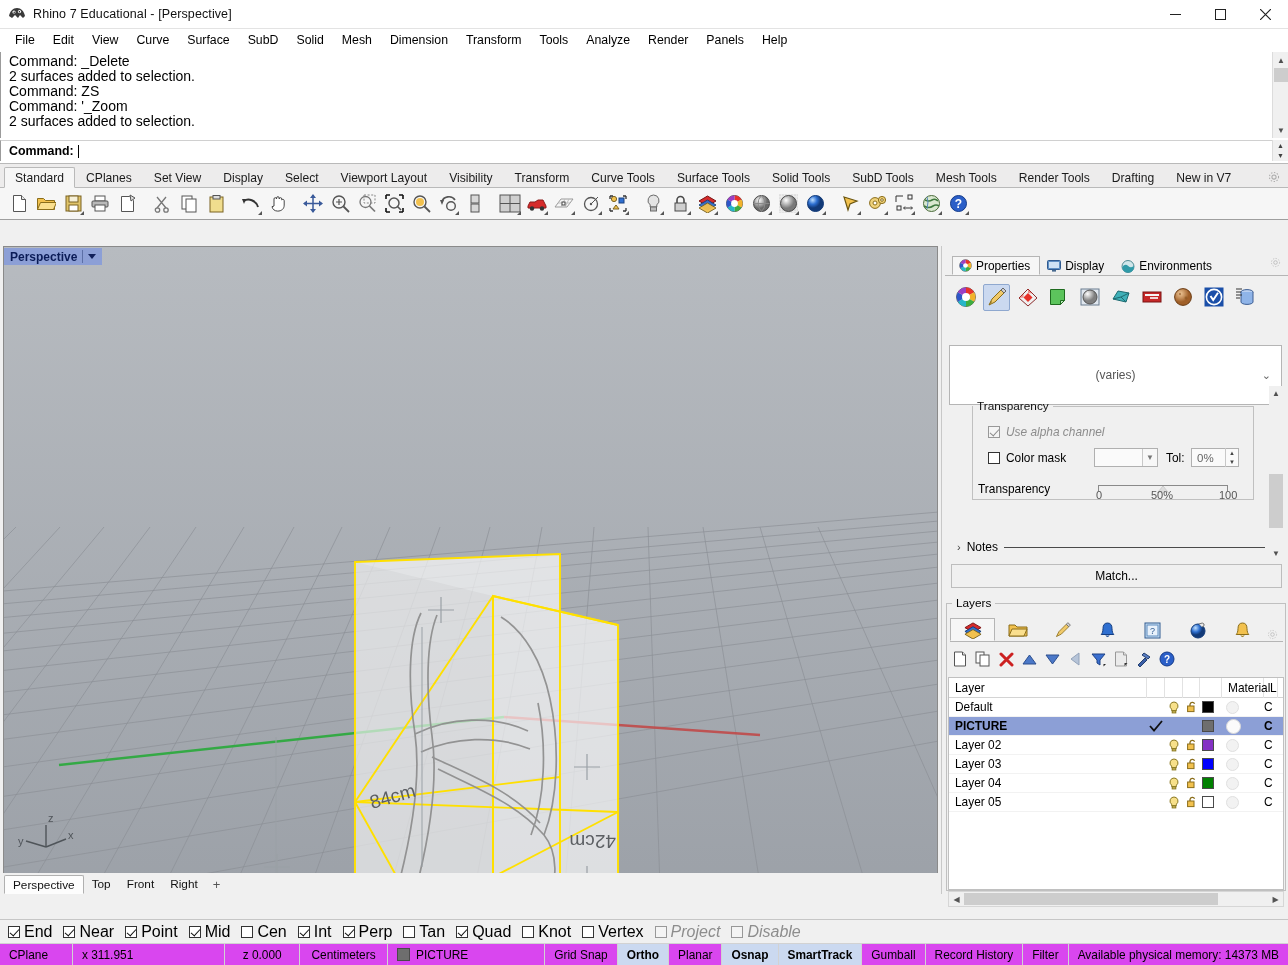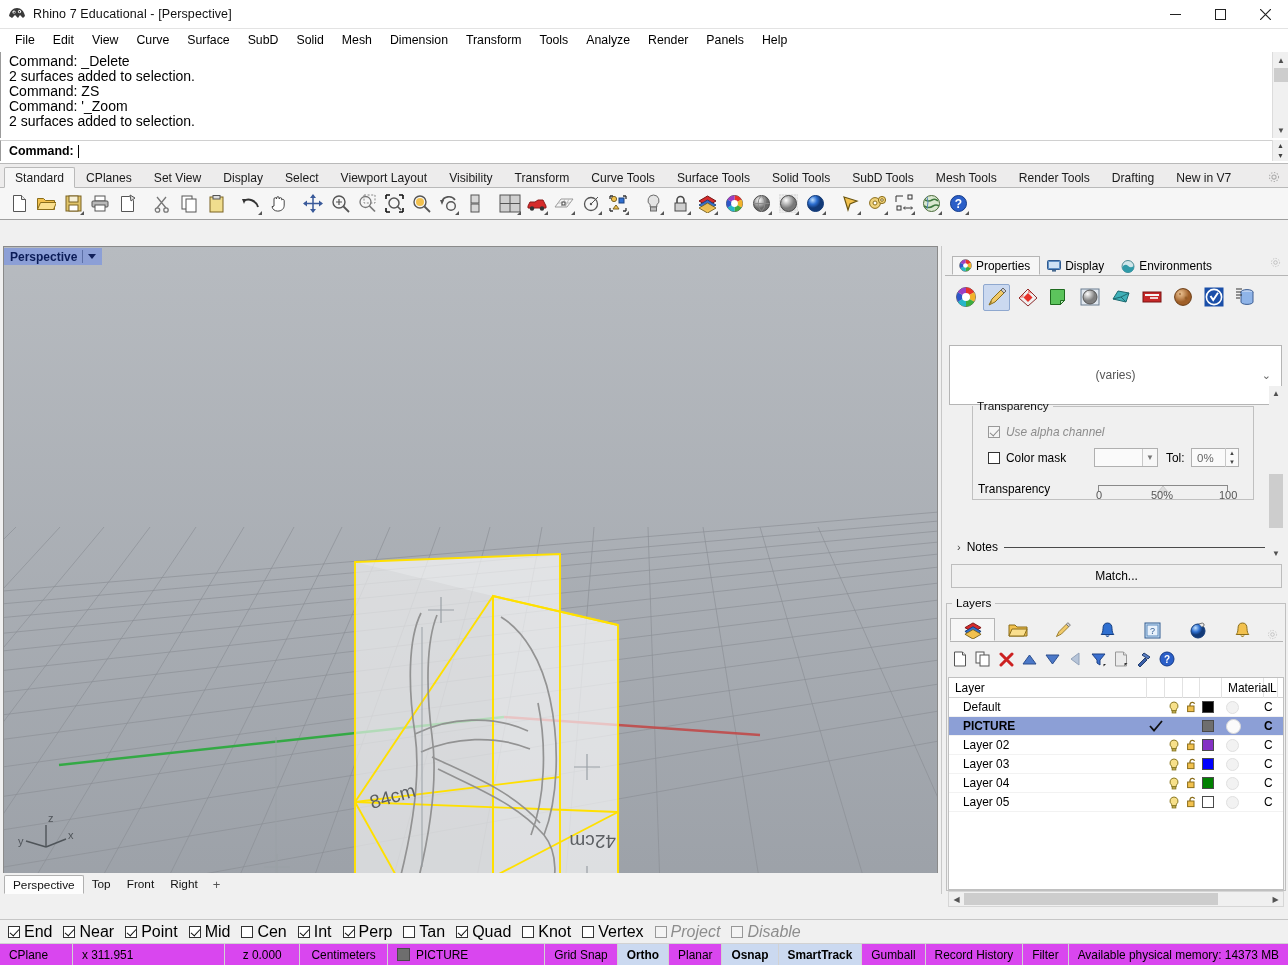--- a/index.html
+++ b/index.html
@@ -185,21 +185,21 @@
   .ltoolbar{ position:absolute; left:950px; top:648px; width:333px; height:22px; display:flex; align-items:center; gap:3px;}
   .ltbtn{ width:20px;height:20px; display:flex; align-items:center; justify-content:center; border:1px solid transparent;}
 
   .ltable{ position:absolute; left:948px; top:677px; width:336px; height:213px; background:#fff;
            border:1px solid #c0c0c0; overflow:hidden; }
   .lhead{ display:flex; height:20px; background:#fff; border-bottom:1px solid #d4d4d4; font-size:11.9px;}
   .lhead > div{ border-right:1px solid #e2e2e2; display:flex; align-items:center; padding-left:6px; height:20px;}
   .lrow{ display:flex; height:19px; font-size:11.9px; align-items:center; border-bottom:1px solid #f2f2f2;}
   .lrow.sel{ background:#8c9fd6; font-weight:bold; }
   .lrow > div{ display:flex; align-items:center; height:19px; }
-  .c-name{ width:198px; padding-left:14px; }
+  .c-name{ width:198px; padding-left:6px; }
   .c-a{ width:18px; justify-content:center;}
   .c-b{ width:18px; justify-content:center;}
   .c-c{ width:17px; justify-content:center;}
   .c-d{ width:22px; justify-content:flex-start; padding-left:2px;}
   .c-mat{ width:42px; justify-content:flex-start; padding-left:4px;}
   .c-l{ width:14px; justify-content:flex-start;}
   .swatch{ width:12px;height:12px; border:1px solid #4a4a4a;}
   .matdot{ width:13px;height:13px;border-radius:50%; background:#f2f2f2; border:1px solid #e0e0e0;}
   .matdot.big{ width:15px;height:15px; background:#fbfbfb; border-color:#d8d8d8;}
 

